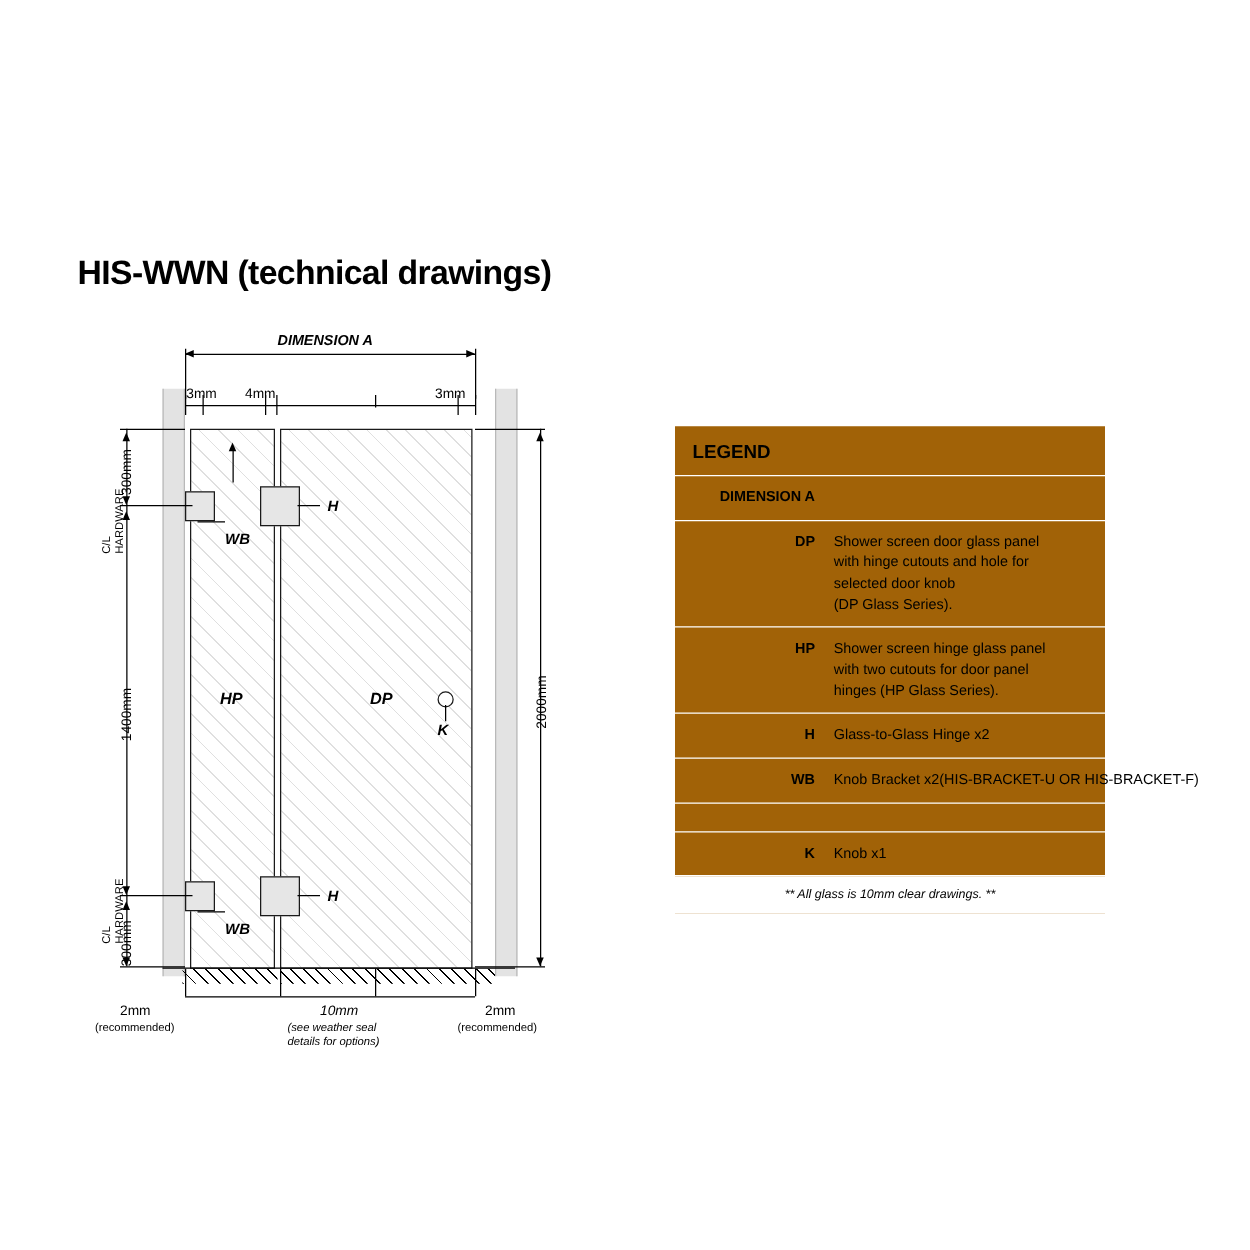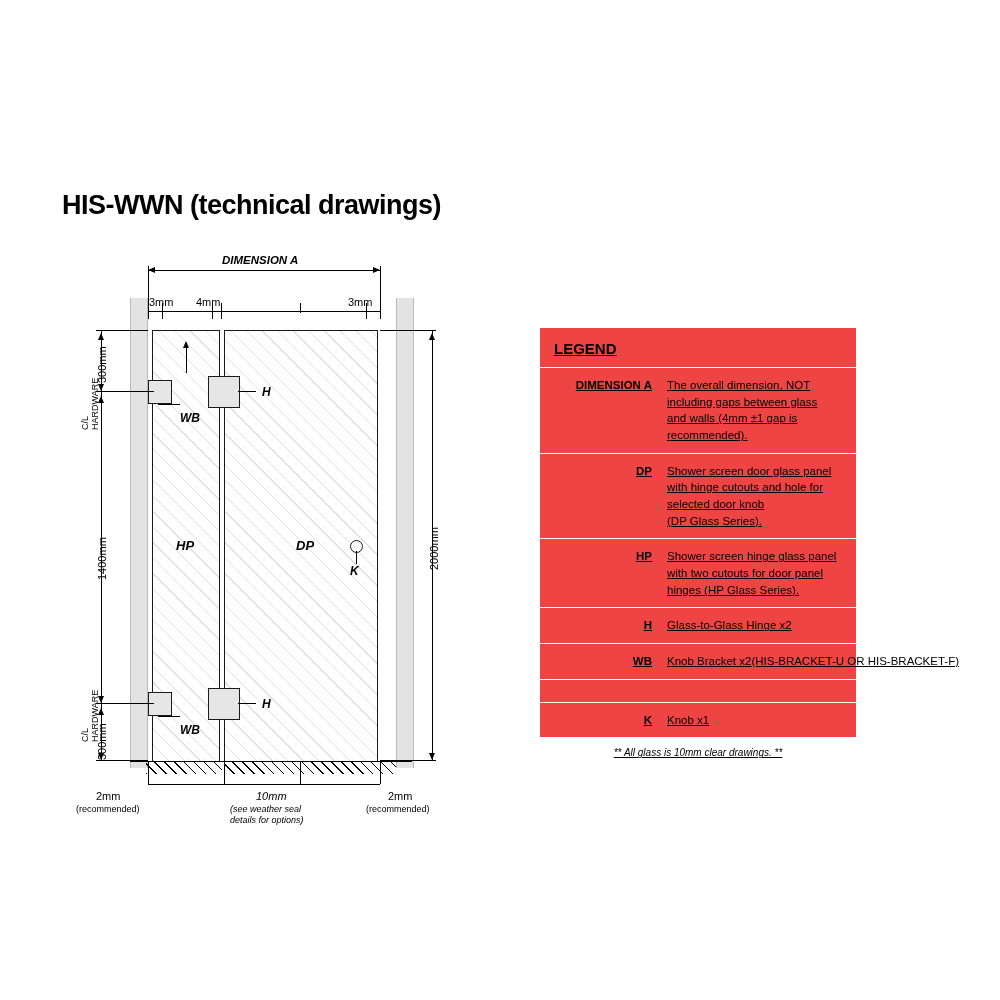--- a/index.html
+++ b/index.html
@@ -1,21 +1,21 @@
 <!DOCTYPE html>
 <html><head>
 <meta charset="utf-8">
 <style>
   html,body{margin:0;padding:0;}
   body{
     width:1000px;height:1000px;background:#ffffff;
     font-family:"Liberation Sans", sans-serif;
     color:#000;position:relative;overflow:hidden;
   }
-  .page{position:absolute;inset:0;}
+  .page{position:absolute;inset:0;margin-top:13px;}
 
   
   .title{
     position:absolute;left:62px;top:190px;
     font-size:27px;font-weight:bold;letter-spacing:-0.5px;
     white-space:nowrap;
   }
 
   
   .drawing{position:absolute;left:0;top:0;width:520px;height:900px;}
@@ -68,23 +68,22 @@
 
   
   .floorhatch{
     position:absolute;height:12px;
     background:repeating-linear-gradient(45deg,
       #000 0px,#000 1px,rgba(0,0,0,0) 1px,rgba(0,0,0,0) 7px);
   }
 
   
   .legend{
-    position:absolute;left:540px;top:328px;width:316px;
-    background:#ef4444;
-    text-decoration:underline;
+    position:absolute;left:540px;top:328px;width:344px;
+    background:#a16207;
   }
   .legend-title{
     font-size:15px;font-weight:bold;padding:12px 14px 10px 14px;
     border-bottom:1px solid #ffffff;
   }
   .legend-row{
     display:flex;align-items:flex-start;
     border-bottom:1px solid #ffffff;
     min-height:28px;
   }
@@ -210,24 +209,20 @@
 
     <div class="lbl" style="left:388px;top:790px;font-size:11px;">2mm</div>
     <div class="lbl tiny" style="left:366px;top:804px;">(recommended)</div>
   </div>
 
   <div class="legend">
     <div class="legend-title">LEGEND</div>
 
     <div class="legend-row">
       <div class="key">DIMENSION A</div>
-      <div class="val">The overall dimension, NOT
-including gaps between glass
-and walls (4mm ±1 gap is
-recommended).</div>
     </div>
 
     <div class="legend-row">
       <div class="key">DP</div>
       <div class="val">Shower screen door glass panel
 with hinge cutouts and hole for
 selected door knob
 (DP Glass Series).</div>
     </div>
 

